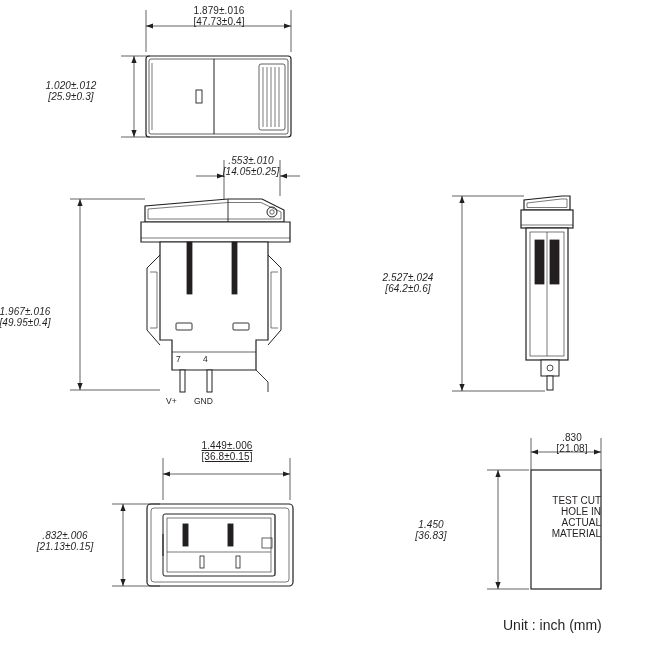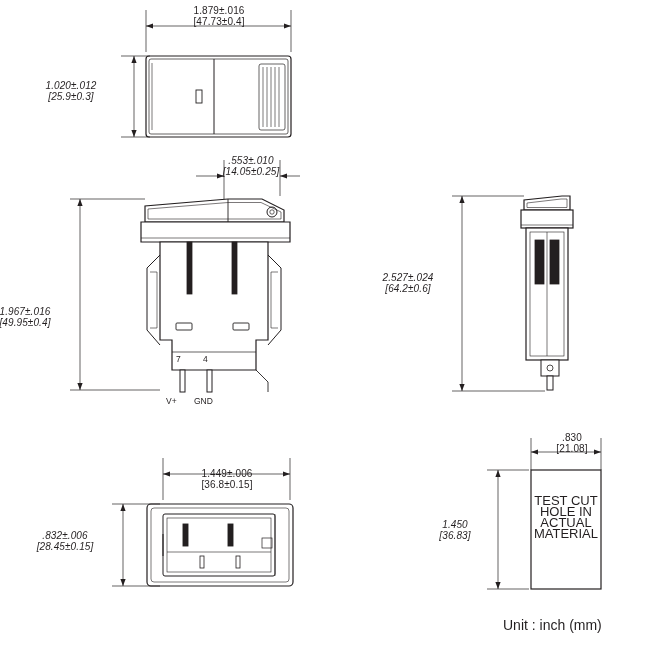--- a/index.html
+++ b/index.html
@@ -39,23 +39,23 @@
     color: #231f20;
   }
   .unitnote {
     position: absolute;
     font-size: 14px;
     color: #231f20;
     white-space: pre;
   }
   .testtext {
     position: absolute;
-    font-size: 13px;
+    font-size: 10px;
     line-height: 11px;
-    text-align: center;
+    text-align: right;
     white-space: pre;
     color: #231f20;
   }
   svg { display: block; }
 </style>
 </head>
 <body>
 
 <svg id="sheet" width="654" height="653" viewBox="0 0 654 653" xmlns="http://www.w3.org/2000/svg">
 
@@ -225,26 +225,26 @@
 
 <div class="dim right" style="left:-18px; top:306px; width:86px;"><span>1.967±.016</span><br><span>[49.95±0.4]</span></div>
 
 <div class="lbl" style="left:176px; top:354px;"><span>7</span></div>
 <div class="lbl" style="left:203px; top:354px;"><span>4</span></div>
 <div class="lbl" style="left:166px; top:396px;"><span>V+</span></div>
 <div class="lbl" style="left:194px; top:396px;"><span>GND</span></div>
 
 <div class="dim right" style="left:366px; top:272px; width:84px;"><span>2.527±.024</span><br><span>[64.2±0.6]</span></div>
 
-<div class="dim center" style="left:156px; top:468px; width:142px;"><span>1.449±.006</span><br><span>[36.8±0.15]</span></div>
-
-<div class="dim right" style="left:20px; top:530px; width:90px;"><span>.832±.006</span><br><span>[28.45±0.15]</span></div>
+<div class="dim center" style="left:156px; top:440px; width:142px;text-decoration:underline;"><span>1.449±.006</span><br><span>[36.8±0.15]</span></div>
+
+<div class="dim right" style="left:20px; top:530px; width:90px;"><span>.832±.006</span><br><span>[21.13±0.15]</span></div>
 
 <div class="dim center" style="left:530px; top:432px; width:84px;"><span>.830</span><br><span>[21.08]</span></div>
 
-<div class="dim right" style="left:424px; top:519px; width:62px;"><span>1.450</span><br><span>[36.83]</span></div>
+<div class="dim right" style="left:400px; top:519px; width:62px;"><span>1.450</span><br><span>[36.83]</span></div>
 
 <div class="testtext" style="left:531px; top:495px; width:70px;"><span>TEST CUT
 HOLE IN
 ACTUAL
 MATERIAL</span></div>
 
 <div class="unitnote" style="left:503px; top:617px;"><span>Unit : inch (mm)</span></div>
 
 </body></html>

